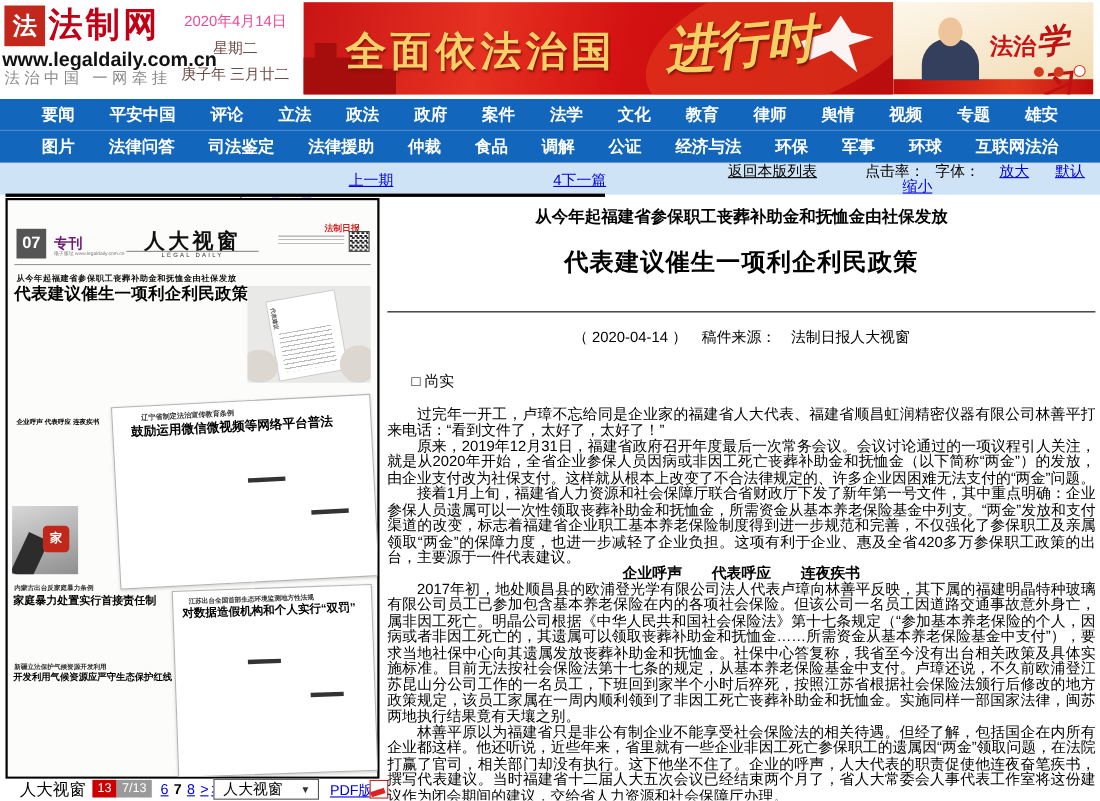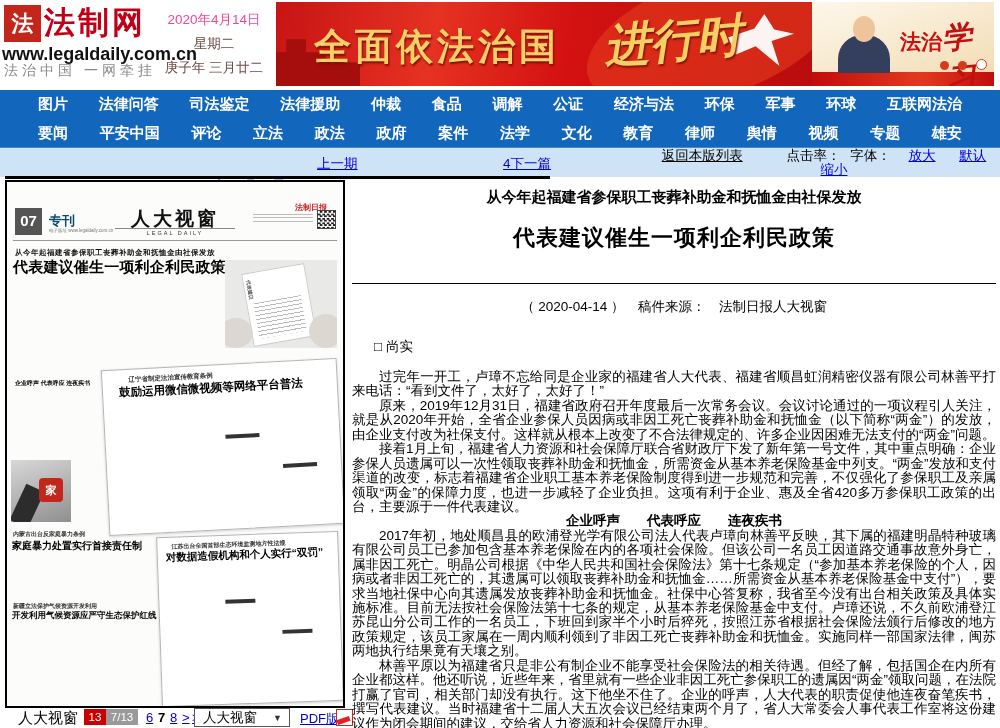--- a/index.html
+++ b/index.html
@@ -54,21 +54,21 @@
   .backlk{color:#000;text-decoration:underline;}
   .blackline{left:5px;top:176px;width:545px;height:3px;background:#000;}
   
   .scan{left:5px;top:180px;width:336px;height:524px;border:2px solid #000;background:#fcfcfb;overflow:hidden;}
   .scan *{position:absolute;}
   .np-tex{background:repeating-linear-gradient(#9a9a9a 0 1px,transparent 1px 3.3px);opacity:.65;}
   .cols{display:flex;gap:6px;}
   .cols i{flex:1;display:block;background:repeating-linear-gradient(#969696 0 1px,transparent 1px 3.3px);opacity:.65;}
   .np-pgbox{left:8px;top:26px;width:27px;height:27px;background:#555;color:#fff;font-weight:bold;
         font-size:15px;line-height:25px;text-align:center;}
-  .np-pgtype{left:42px;top:30px;font-size:13px;font-weight:bold;color:#0c4a6e;}
+  .np-pgtype{left:42px;top:30px;font-size:13px;font-weight:bold;color:#701a75;}
   .np-webnote{left:42px;top:46px;font-size:4.5px;color:#777;}
   .np-masthead{left:108px;top:24px;width:120px;text-align:center;font-size:19px;font-weight:900;
         font-family:"Liberation Serif",serif;letter-spacing:3px;color:#111;}
   .np-masten{left:108px;top:46px;width:120px;text-align:center;font-size:5.5px;color:#333;letter-spacing:2px;
         border-top:1px solid #888;padding-top:1px;}
   .np-brand{left:288px;top:20px;font-size:8px;color:#c22;font-weight:bold;font-family:"Liberation Serif",serif;}
   .np-qr{left:310px;top:28px;width:17px;height:17px;
         background:repeating-conic-gradient(#222 0% 25%,#fff 0% 50%) 0 0/4.4px 4.4px;border:1px solid #444;}
   .np-meta{left:246px;top:32px;width:60px;height:8px;}
   .np-hr{left:6px;top:58px;width:324px;height:1px;background:#999;}
@@ -143,52 +143,52 @@
       <div class="face"></div>
       <span class="b2t1">法治</span>
       <span class="b2t2">学习</span>
       <span class="dot" style="left:128px;background:#d43a1e;"></span>
       <span class="dot" style="left:146px;background:#d43a1e;"></span>
       <span class="dot" style="left:164px;background:#fff;border:1px solid #d43a1e;"></span>
     </div>
   </div>
 
   <div class="abs nav">
-    <div class="nav-row">
-      <a>图片</a>
-      <a>法律问答</a>
-      <a>司法鉴定</a>
-      <a>法律援助</a>
-      <a>仲裁</a>
-      <a>食品</a>
-      <a>调解</a>
-      <a>公证</a>
-      <a>经济与法</a>
-      <a>环保</a>
-      <a>军事</a>
-      <a>环球</a>
-      <a>互联网法治</a>
-    </div>
     <div class="nav-row r1">
       <a>要闻</a>
       <a>平安中国</a>
       <a>评论</a>
       <a>立法</a>
       <a>政法</a>
       <a>政府</a>
       <a>案件</a>
       <a>法学</a>
       <a>文化</a>
       <a>教育</a>
       <a>律师</a>
       <a>舆情</a>
       <a>视频</a>
       <a>专题</a>
       <a>雄安</a>
     </div>
+    <div class="nav-row">
+      <a>图片</a>
+      <a>法律问答</a>
+      <a>司法鉴定</a>
+      <a>法律援助</a>
+      <a>仲裁</a>
+      <a>食品</a>
+      <a>调解</a>
+      <a>公证</a>
+      <a>经济与法</a>
+      <a>环保</a>
+      <a>军事</a>
+      <a>环球</a>
+      <a>互联网法治</a>
+    </div>
   </div>
 
   <div class="abs subbar">
     <a class="t lk" style="left:185px;margin-top:22px;">2020年04月14日</a>
     <a class="t lk" style="left:317px;">上一期</a>
     <a class="t lk" style="left:503px;">4下一篇</a>
     <div class="sb-right">
       <a class="backlk">返回本版列表</a>
       <span style="margin-left:40px;">点击率：</span>
       <span style="margin-left:6px;text-align:center;">字体：</span>

